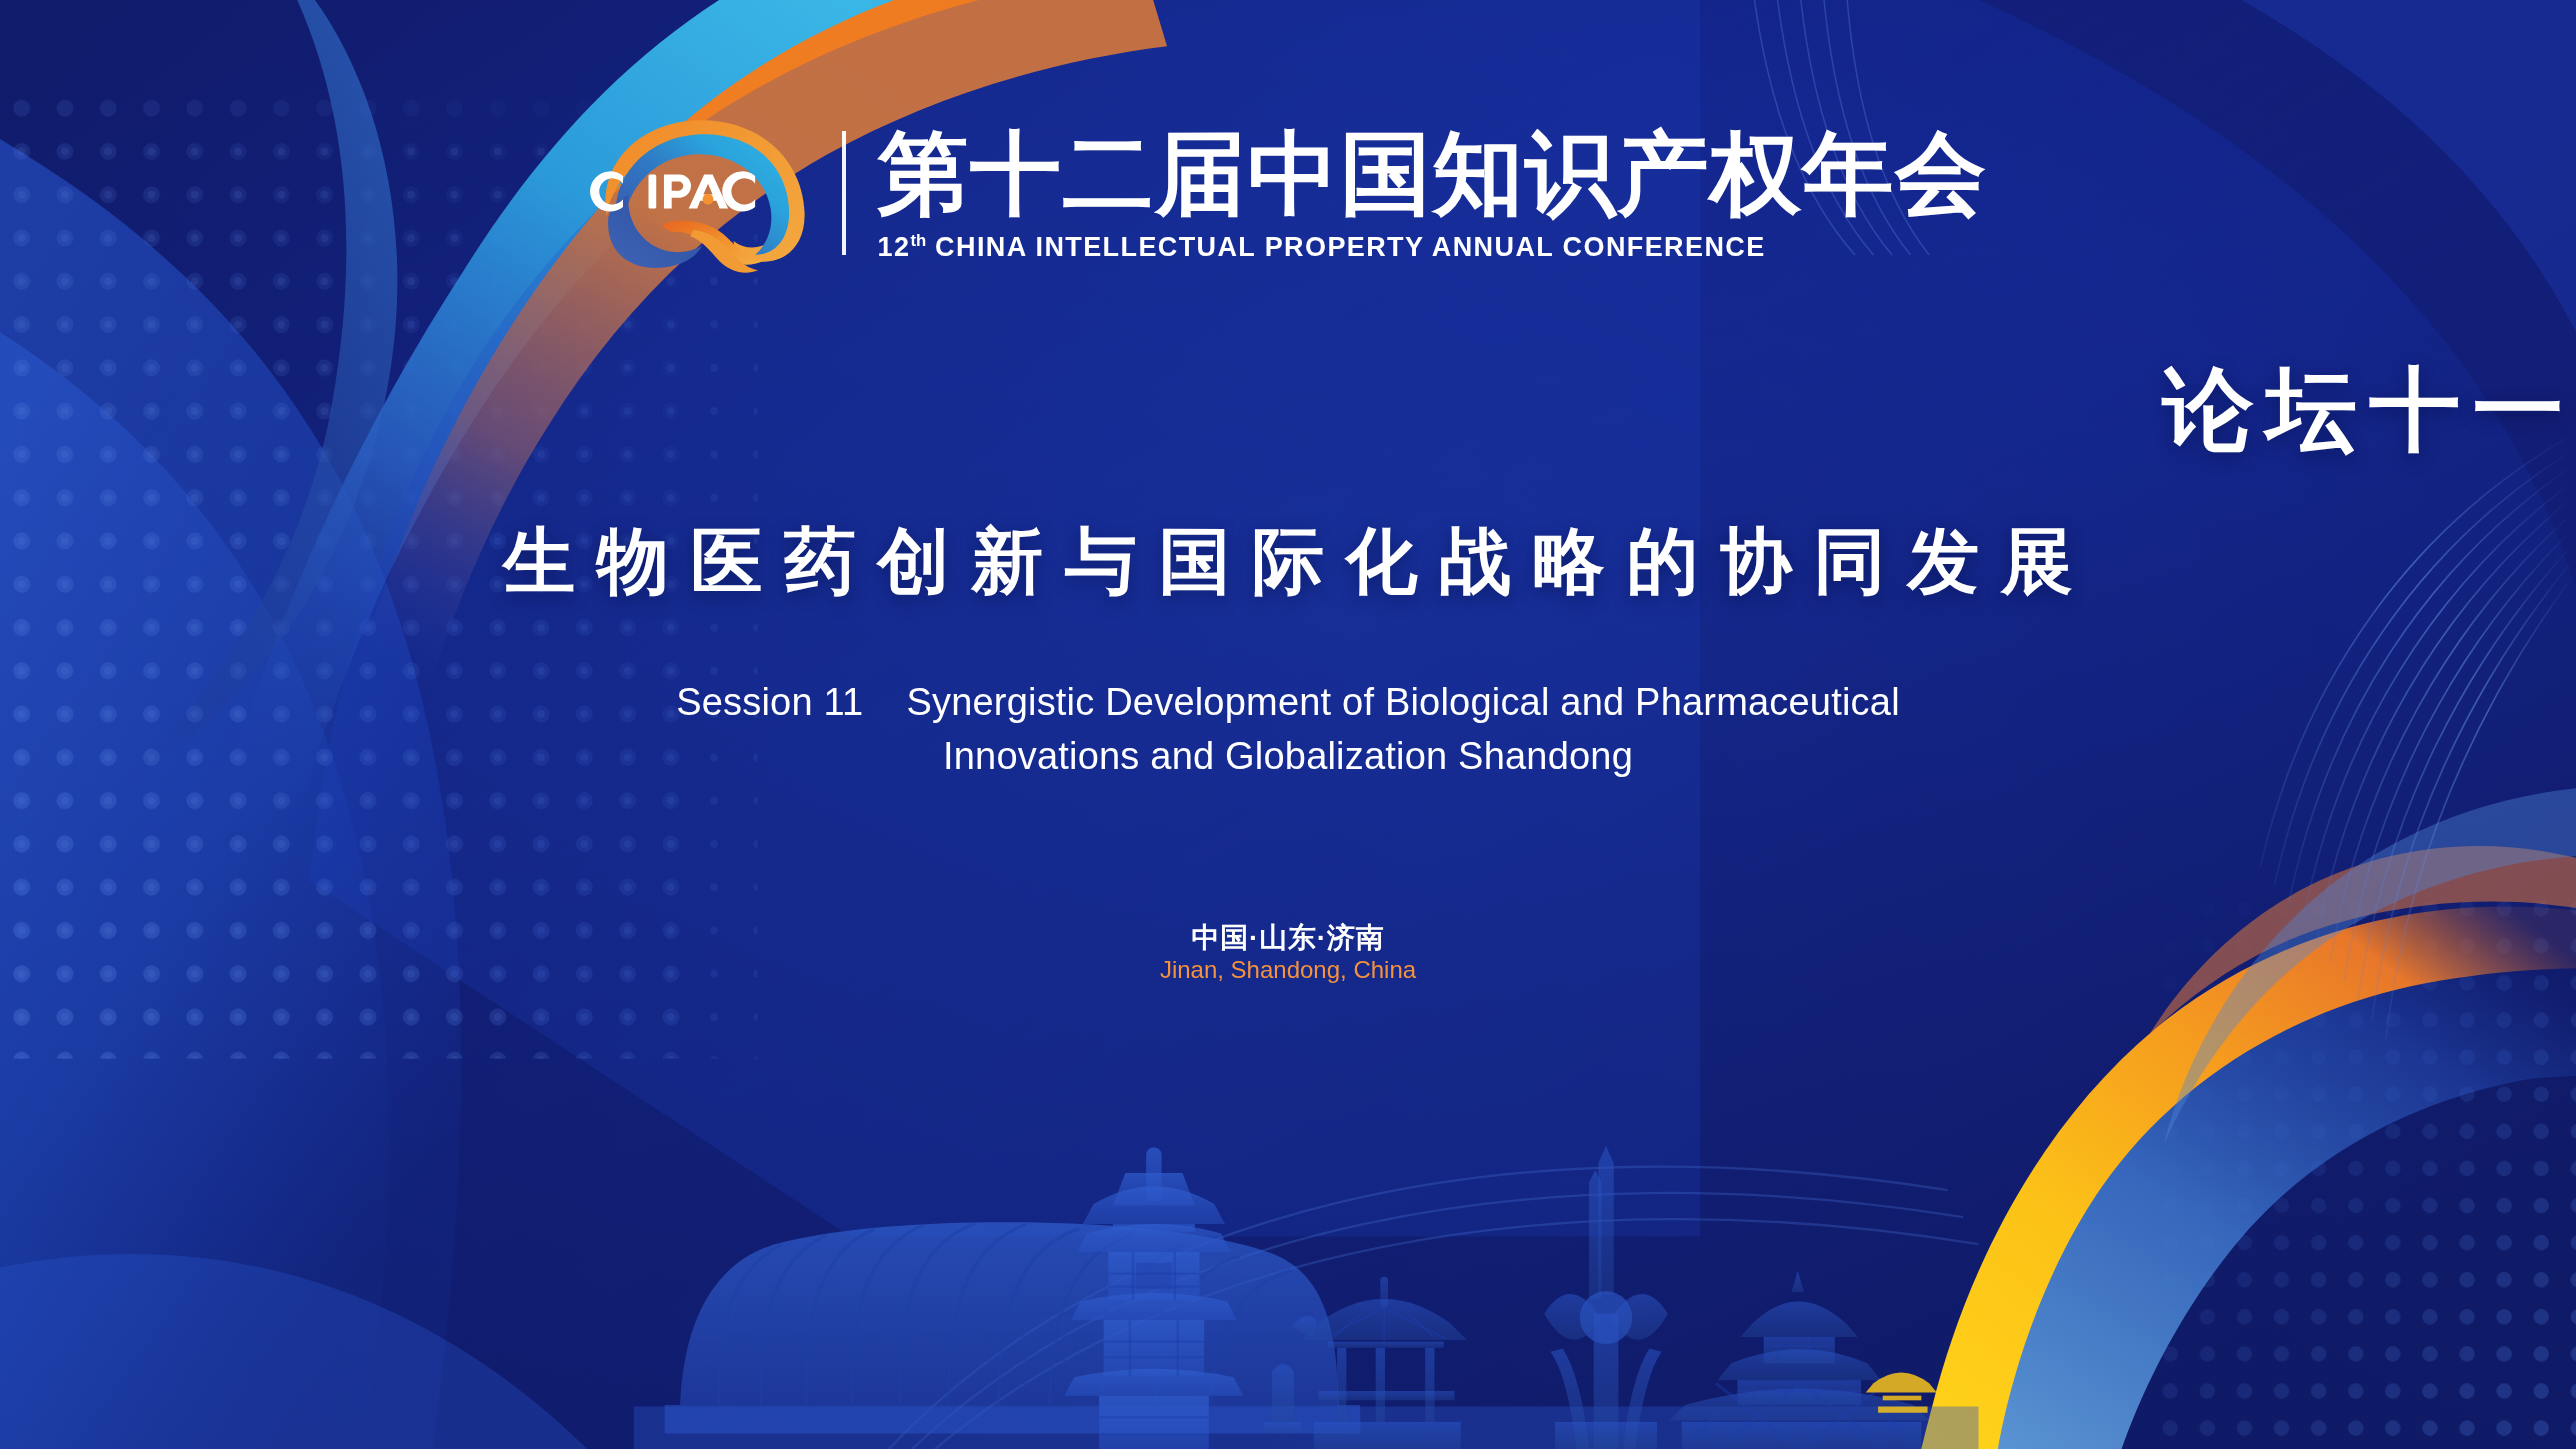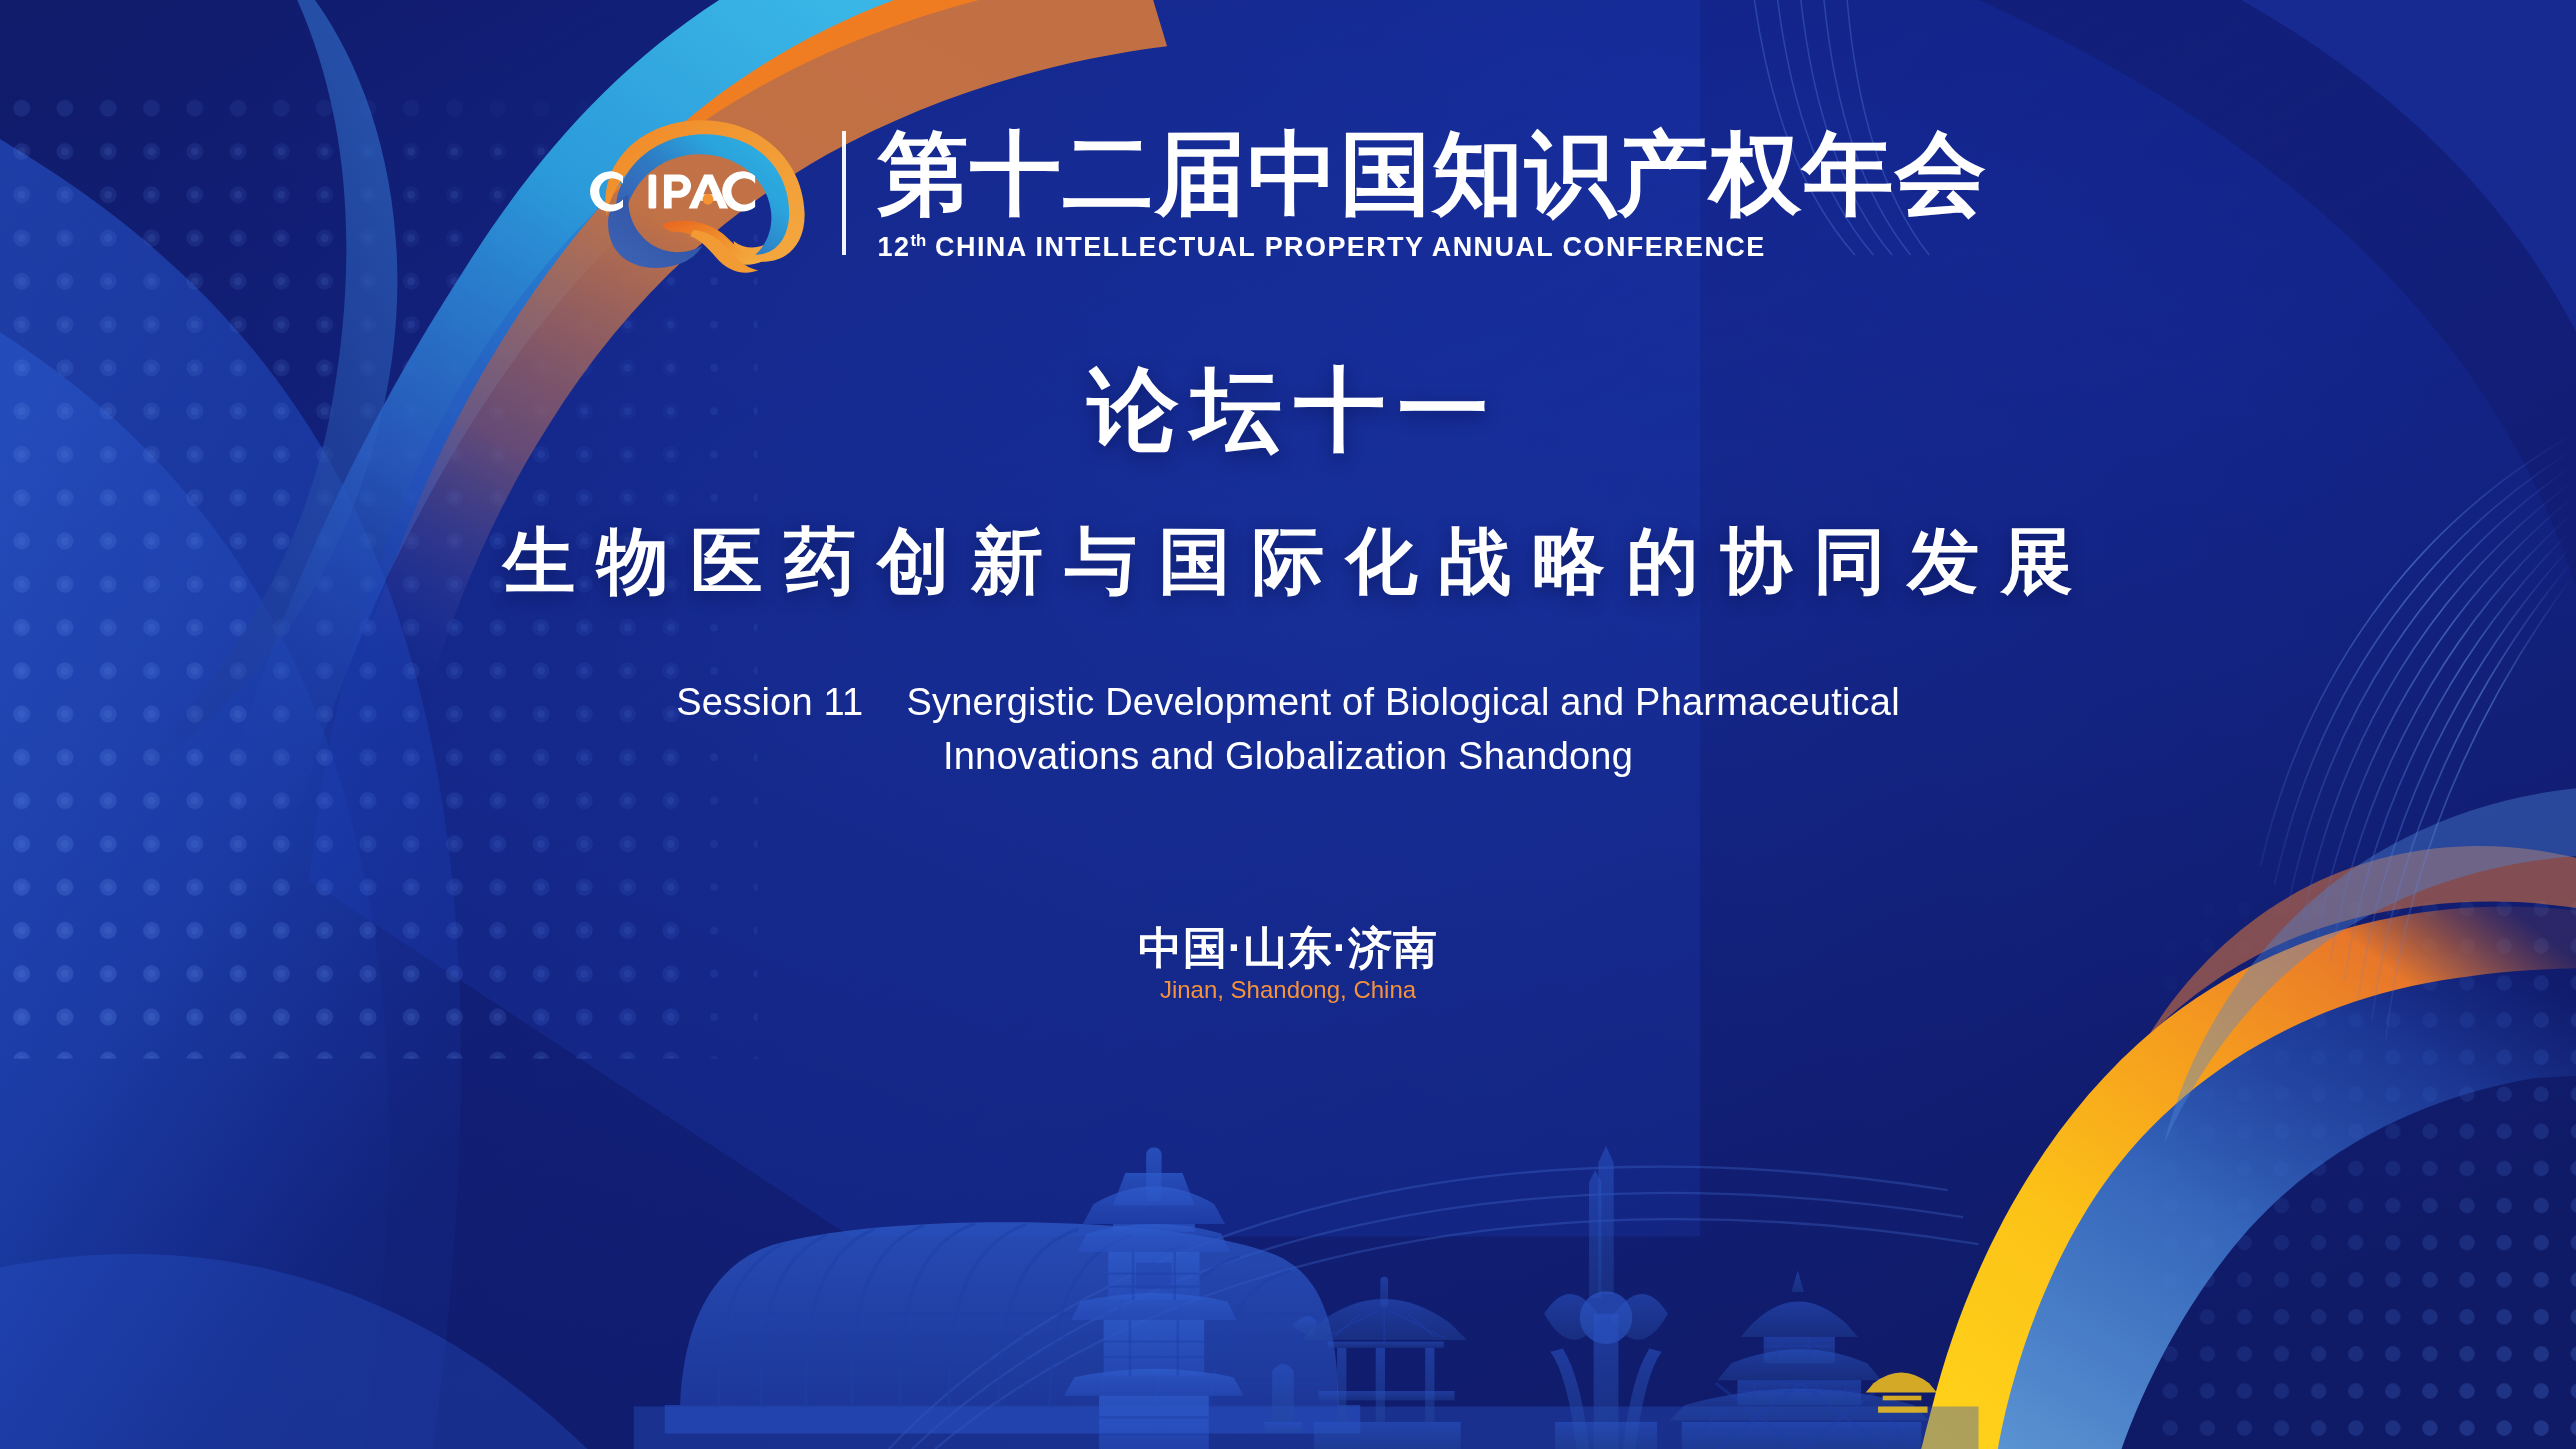--- a/index.html
+++ b/index.html
@@ -39,21 +39,21 @@
   }
   .conf-en-row{display:flex;align-items:flex-end;margin-top:9.3px;}
   .conf-en{
     font-size:27px;color:#ffffff;font-weight:700;letter-spacing:1.4px;
     white-space:nowrap;line-height:1;
   }
   .conf-en sup{font-size:.62em;vertical-align:super;letter-spacing:0;}
 
   
   .forum-no{
-    position:absolute;top:360px;left:0;right:0;text-align:center;
+    position:absolute;top:360px;left:0;right:0;text-align:right;
     font-size:91px;font-weight:700;color:#ffffff;letter-spacing:12.4px;
     text-indent:12.4px;line-height:1.1;
     text-shadow:0 4.6px 17px rgba(2,10,60,.45);
   }
   .title-cn{
     position:absolute;top:519px;left:0;right:0;text-align:center;
     font-size:72px;font-weight:700;color:#ffffff;letter-spacing:21.6px;
     text-indent:21.6px;line-height:1.18;
     text-shadow:0 4.6px 17px rgba(2,10,60,.45);
   }
@@ -64,21 +64,21 @@
   }
   .title-en .sess{margin-right:43px;}
 
   
   .meta{
     position:absolute;top:920px;left:0;right:0;
     display:flex;justify-content:center;align-items:flex-start;gap:80px;
   }
   .meta-col{display:flex;flex-direction:column;align-items:center;}
   .meta-cn{
-    font-size:44px;font-weight:700;color:#ffffff;line-height:1.25;
+    font-size:28px;font-weight:700;color:#ffffff;line-height:1.25;
     letter-spacing:0.8px;white-space:nowrap;
   }
   .meta-en{
     margin-top:1px;font-size:24px;font-weight:400;line-height:1.2;
     white-space:nowrap;
   }
 </style>
 </head>
 <body>
 

